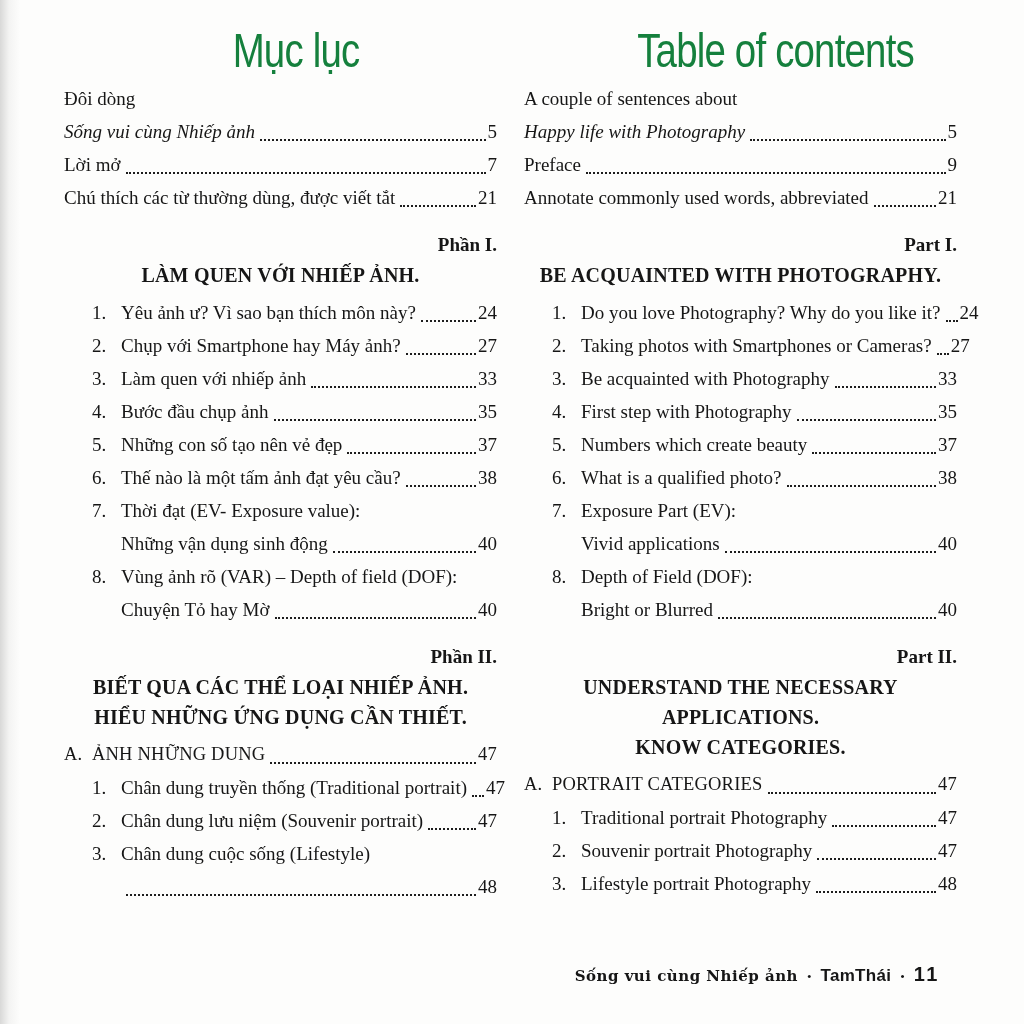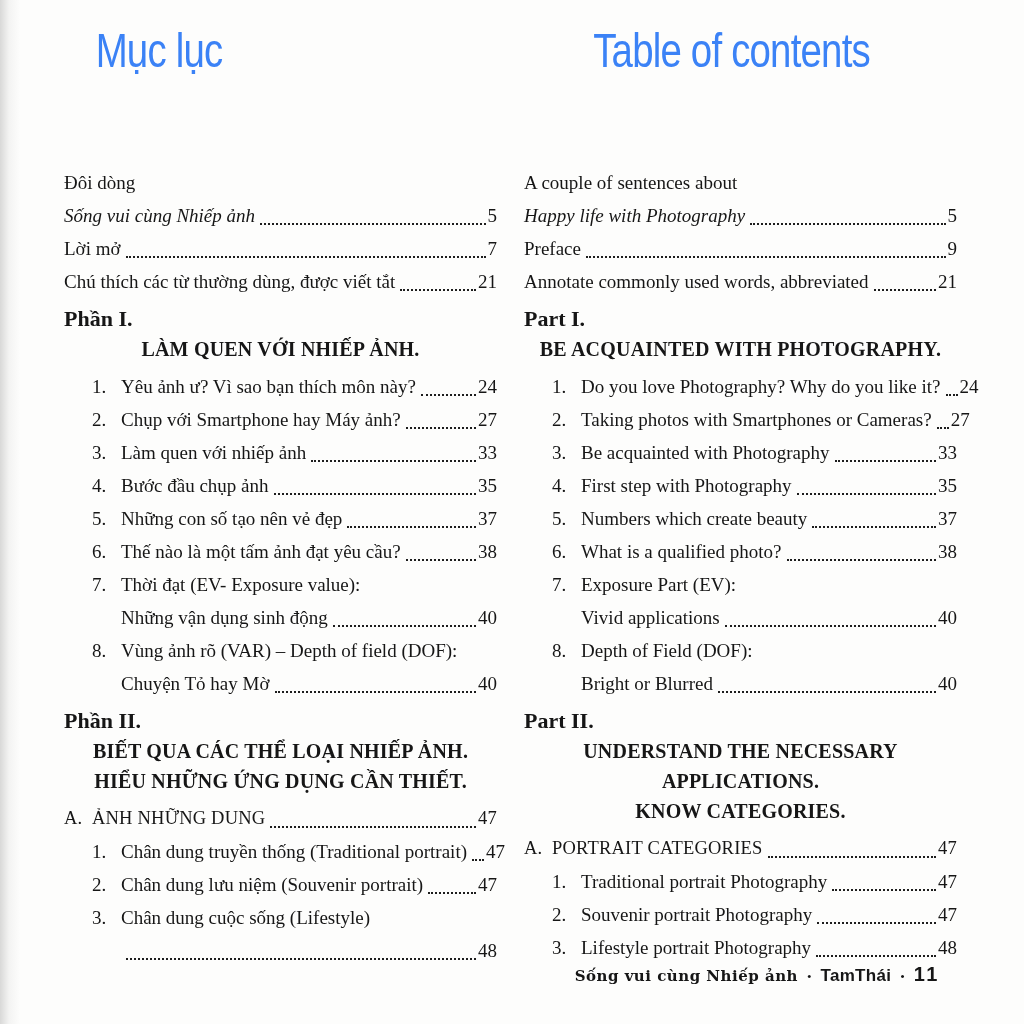--- a/index.html
+++ b/index.html
@@ -10,40 +10,40 @@
   }
   .scan-shadow{
     position:absolute;left:0;top:0;bottom:0;width:20px;
     background:linear-gradient(to right, rgba(70,70,70,.20), rgba(130,130,130,.08) 45%, rgba(255,255,255,0));
     pointer-events:none;
   }
   .col{position:absolute;top:0;width:433px;}
   .col-left{left:64px;}
   .col-right{left:524px;}
   .page-title{
-    margin-top:24px;height:58px;text-align:left;
+    margin-top:24px;height:58px;text-align:center;
     font-family:"Liberation Sans", sans-serif;
-    font-size:48px;line-height:54px;font-weight:normal;color:#3b82f6;
+    font-size:48px;line-height:54px;font-weight:normal;color:#15803d;
     white-space:nowrap;
   }
   .title-inner{display:inline-block;transform:scaleX(.80);transform-origin:100% 60%;letter-spacing:-1px;}
-  .front{margin-top:84px;}
+  .front{}
   .row{display:flex;align-items:baseline;line-height:33px;font-size:19px;}
   .row .num{flex:none;width:29px;}
   .row.item{padding-left:28px;}
   .row.sect{font-size:18.5px;letter-spacing:.2px;}
   .row.sect .num{width:28px;}
   .row.it .txt{font-style:italic;}
   .txt{white-space:nowrap;}
   .leader{
     flex:1;min-width:12px;align-self:flex-end;margin:0 2px 7px 5px;
     border-bottom:2px dotted #1d1d1d;
   }
   .pg{flex:none;}
-  .part-label{margin-top:6px;text-align:left;font-weight:bold;font-size:22px;line-height:30px;}
+  .part-label{margin-top:16px;text-align:right;font-weight:bold;font-size:19px;line-height:30px;}
   .part-heading{text-align:center;font-weight:bold;font-size:20px;line-height:30px;letter-spacing:.2px;}
   .items{margin-top:6px;}
   .footer{
     position:absolute;top:963px;right:84px;
     display:flex;align-items:baseline;gap:9px;white-space:nowrap;
   }
   .f-book{font-family:"DejaVu Serif", serif;font-weight:bold;font-size:15px;letter-spacing:.5px;}
   .f-bullet{font-size:13px;}
   .f-author{font-family:"Liberation Sans", sans-serif;font-weight:bold;font-size:17px;letter-spacing:.3px;}
   .f-page{font-family:"Liberation Sans", sans-serif;font-weight:bold;font-size:20px;letter-spacing:2.5px;}

